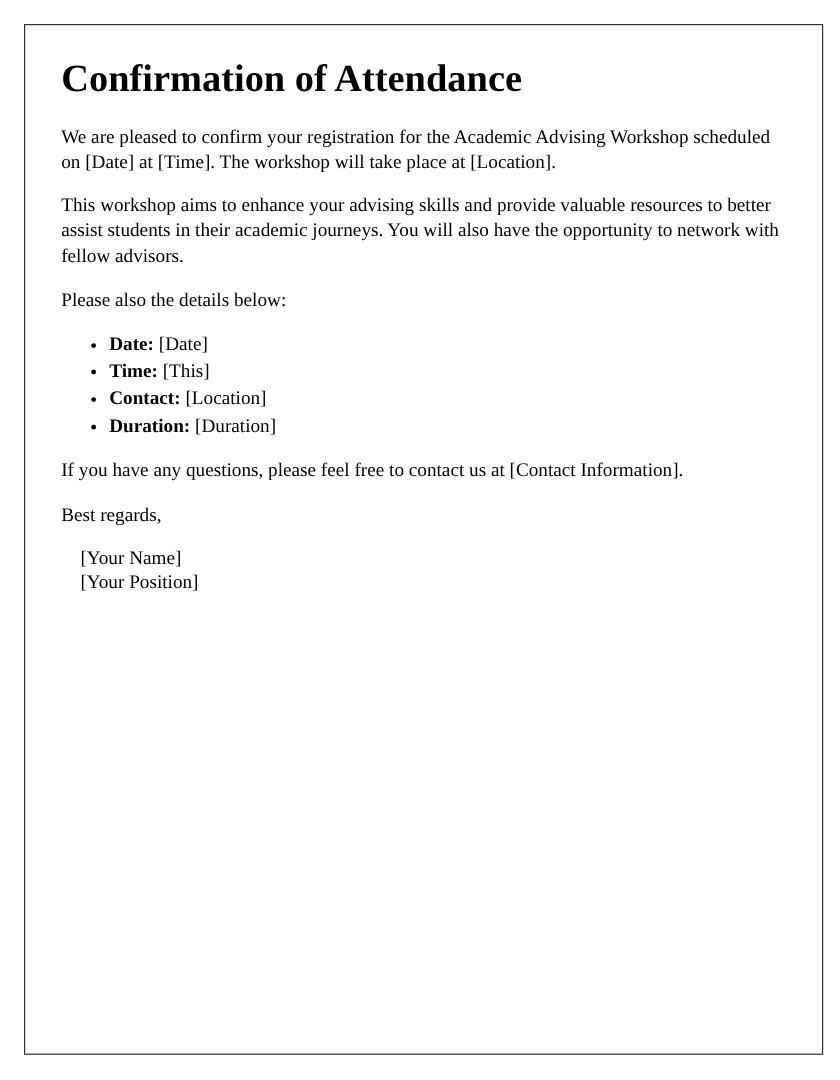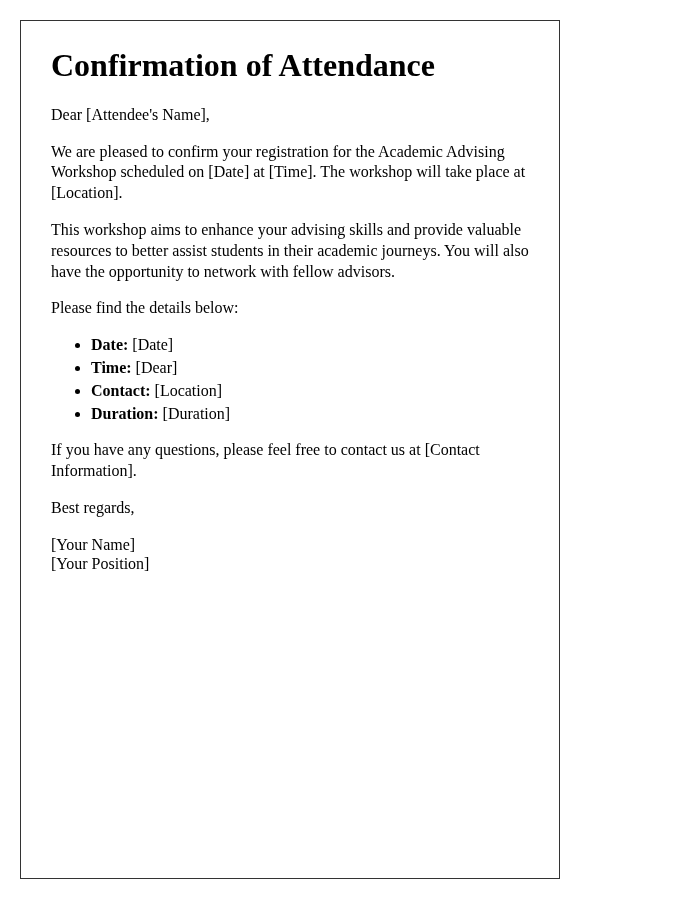--- a/index.html
+++ b/index.html
@@ -8,21 +8,21 @@
     background: #ffffff;
     width: 700px;
     height: 900px;
     overflow: hidden;
   }
   .letter-page {
     box-sizing: border-box;
     position: absolute;
     left: 20px;
     top: 20px;
-    width: 540px;
+    width: 666px;
     height: 859px;
     background: #ffffff;
     border: 1px solid #333333;
     padding: 26px 30px;
     font-family: "Liberation Serif", "DejaVu Serif", serif;
     font-size: 16px;
     line-height: 1.3;
     color: #000000;
   }
   .letter-page h1 {
@@ -39,50 +39,49 @@
     padding-left: 40px;
     list-style-type: disc;
   }
   .letter-page li {
     margin: 0 0 2px 0;
   }
   .detail-label {
     font-weight: bold;
   }
   .signature-block {
-    margin: 16px 0;
+    margin: 16px 16px;
   }
   .signature-block .sig-line {
     display: block;
     line-height: 1.2;
   }
 </style>
 </head>
 <body>
 
 <div class="letter-page">
 
   <h1>Confirmation of Attendance</h1>
 
-  <p>Dear [Attendee's Name],</p>
 
   <p>We are pleased to confirm your registration for the Academic Advising Workshop scheduled on [Date] at [Time]. The workshop will take place at [Location].</p>
 
   <p>This workshop aims to enhance your advising skills and provide valuable resources to better assist students in their academic journeys. You will also have the opportunity to network with fellow advisors.</p>
 
-  <p>Please find the details below:</p>
+  <p>Please also the details below:</p>
 
   <ul>
     <li>
       <span class="detail-label">Date:</span>
       <span>[Date]</span>
     </li>
     <li>
       <span class="detail-label">Time:</span>
-      <span>[Dear]</span>
+      <span>[This]</span>
     </li>
     <li>
       <span class="detail-label">Contact:</span>
       <span>[Location]</span>
     </li>
     <li>
       <span class="detail-label">Duration:</span>
       <span>[Duration]</span>
     </li>
   </ul>

